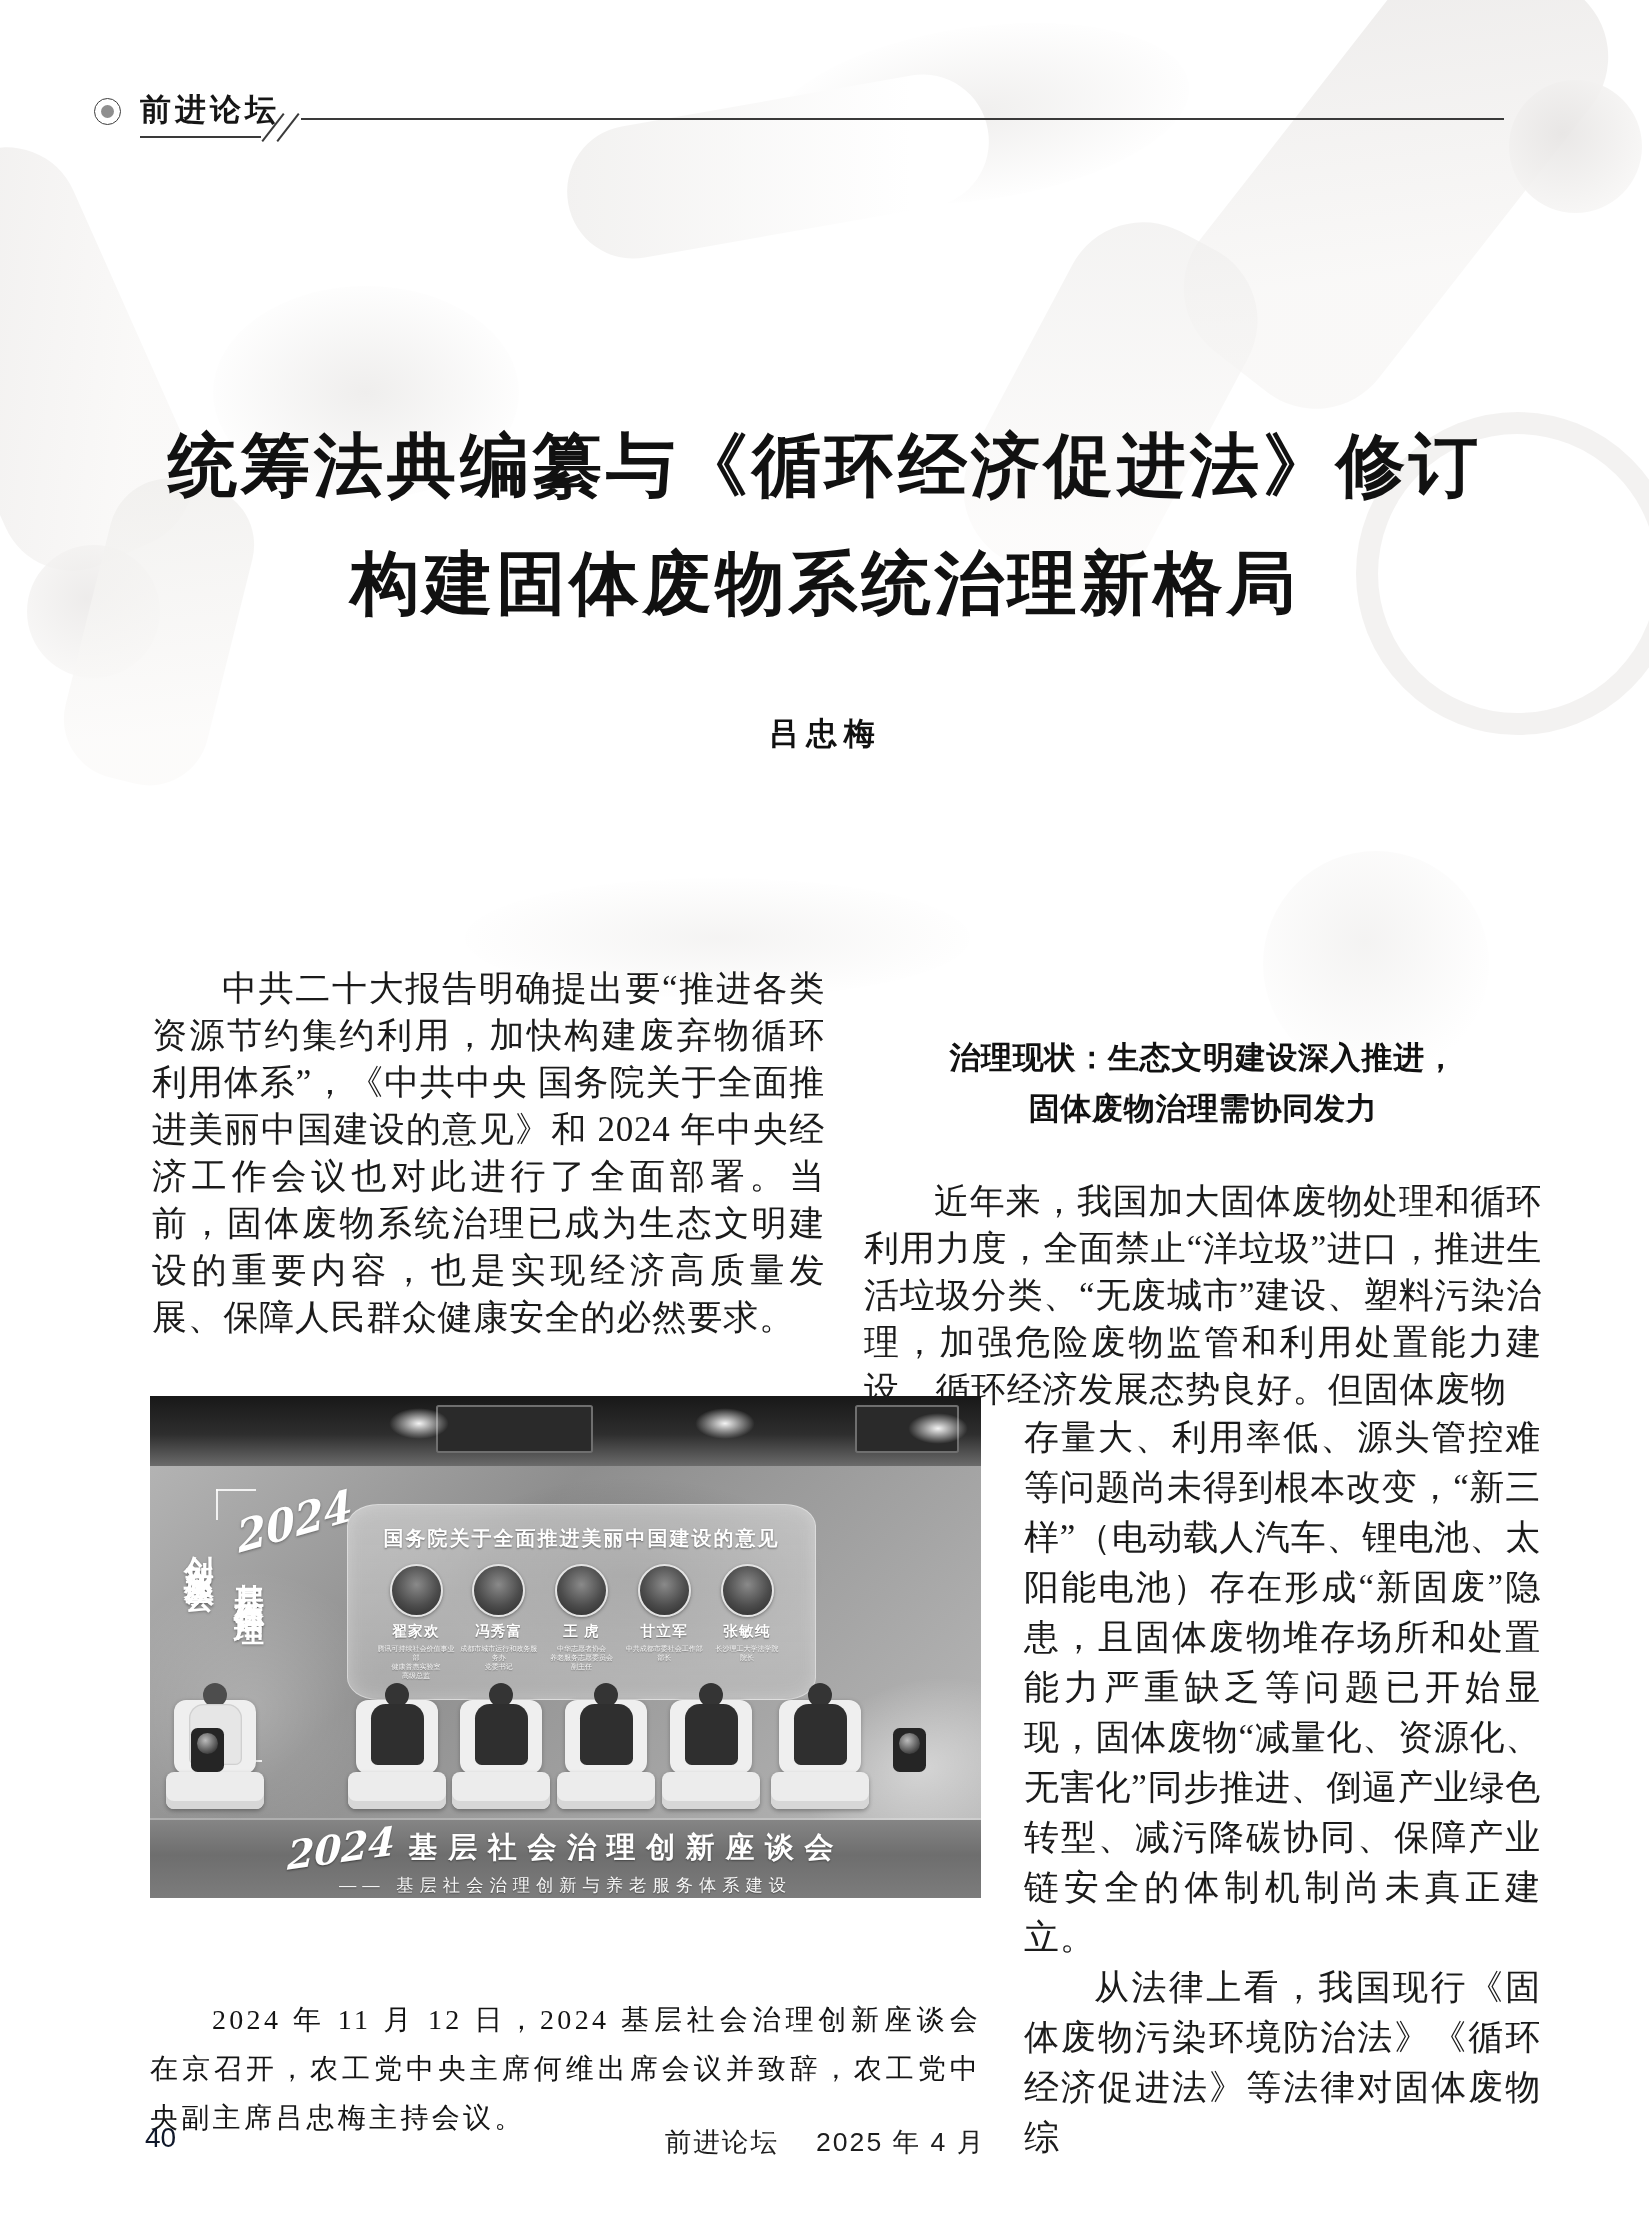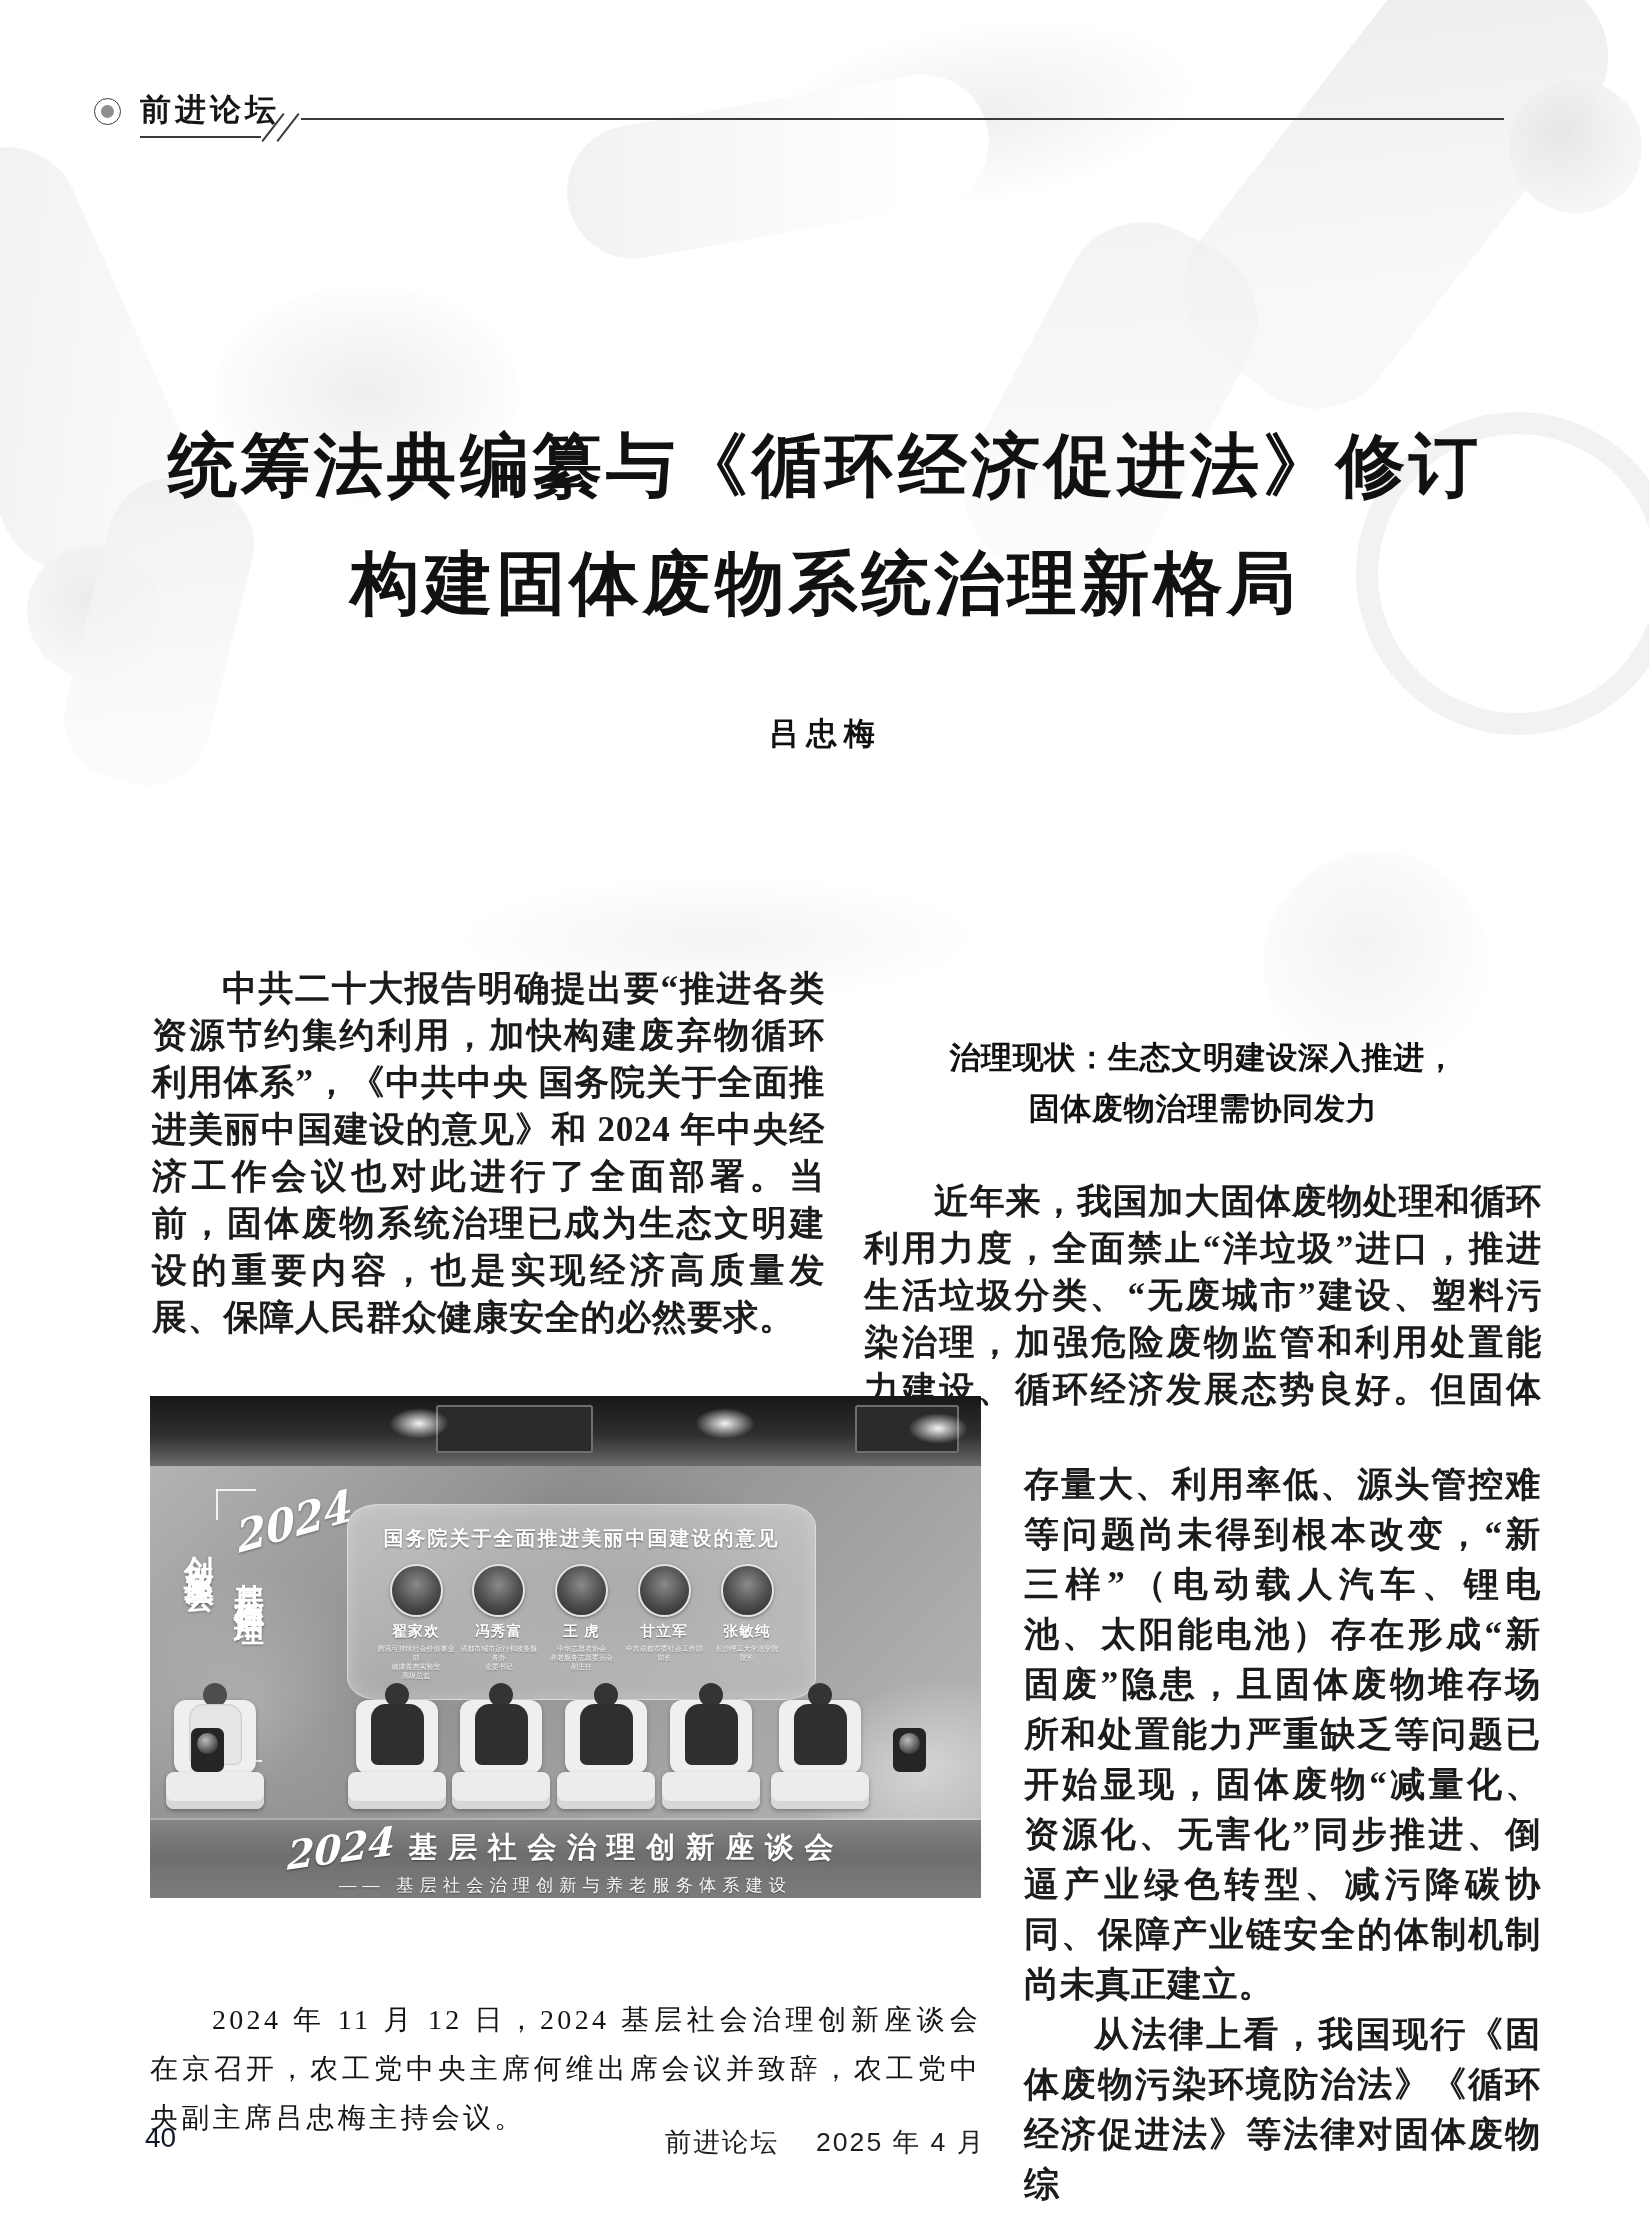--- a/index.html
+++ b/index.html
@@ -56,21 +56,21 @@
   
   .title{position:absolute;left:0;top:407px;width:1650px;text-align:center;
     font-family:"Liberation Sans","DejaVu Sans",sans-serif;font-weight:900;color:#111;
     font-size:69px;line-height:118px;letter-spacing:4px;}
   .author{position:absolute;left:0;top:713px;width:1650px;text-align:center;
     font-family:"Liberation Sans","DejaVu Sans",sans-serif;font-weight:700;
     font-size:31px;letter-spacing:6.6px;color:#111;}
 
   
   .body-text{font-size:35px;line-height:47px;letter-spacing:0.7px;text-align:justify;
-    text-justify:inter-ideograph;color:#1b1b1b;margin:0;font-weight:bold;}
+    text-justify:inter-ideograph;color:#1b1b1b;margin:0;}
   .indent{text-indent:70px;}
   .left-col{position:absolute;left:152px;top:965px;width:673px;}
   .right-col{position:absolute;left:864px;top:993px;width:678px;}
   .rc-heading{font-family:"Liberation Sans","DejaVu Sans",sans-serif;font-weight:700;
     font-size:31px;line-height:51px;text-align:center;white-space:pre-line;color:#111;
     margin:39px 0 44px 0;letter-spacing:0.7px;}
   .rc-narrow{margin-left:141px;width:536px;}
   .rc-narrow .body-text{line-height:50px;margin-left:19px;}
 
   

